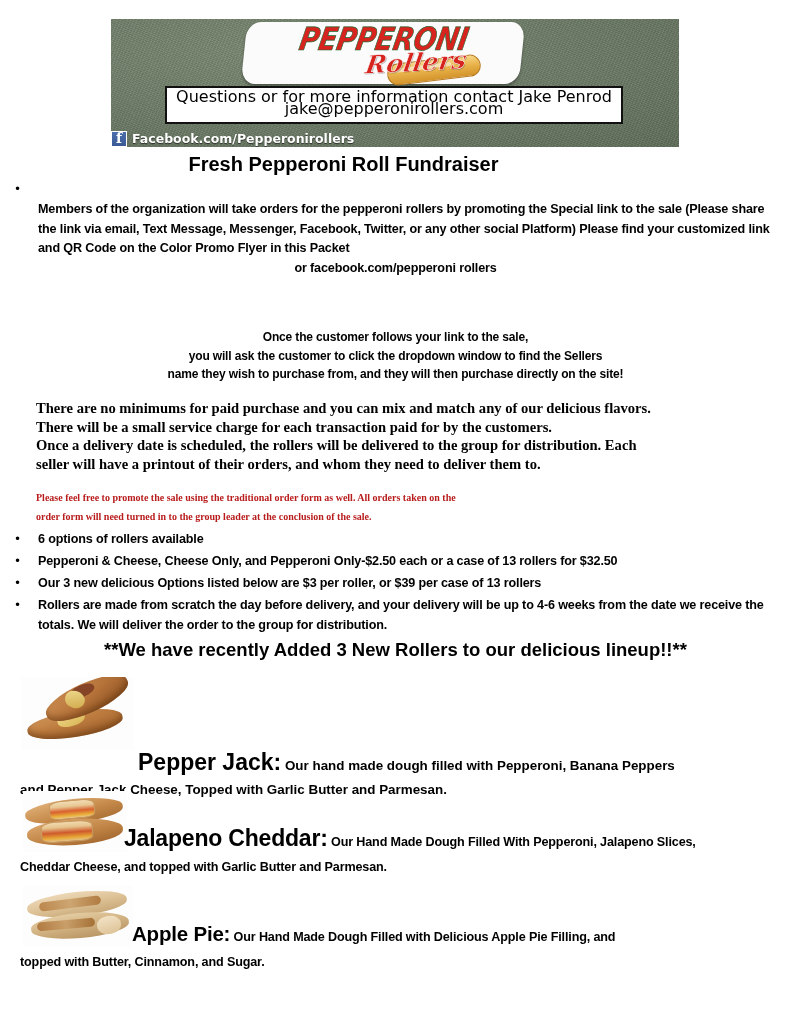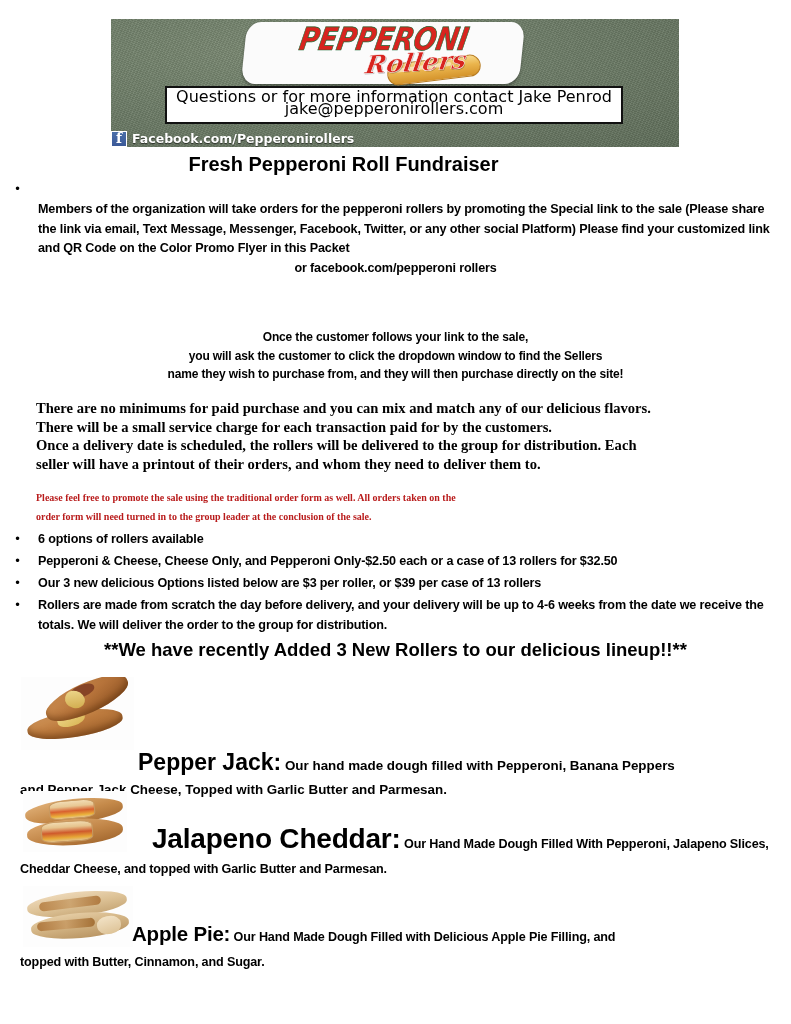--- a/index.html
+++ b/index.html
@@ -401,21 +401,21 @@
 
   .jc-text {
     position: absolute;
     left: 20px;
     top: 826px;
     width: 766px;
     font-size: 12.6px;
     line-height: 25px;
     letter-spacing: -0.15px;
   }
-  .jc-text .prod-head { font-size: 28px; letter-spacing: -0.2px; margin-left: 28px; }
+  .jc-text .prod-head { font-size: 23px; letter-spacing: -0.2px; }
   .jc-text .pad { display:inline-block; width: 104px; }
 
   .ap-text {
     position: absolute;
     left: 20px;
     top: 921px;
     width: 766px;
     font-size: 12.6px;
     line-height: 25px;
     letter-spacing: -0.15px;

